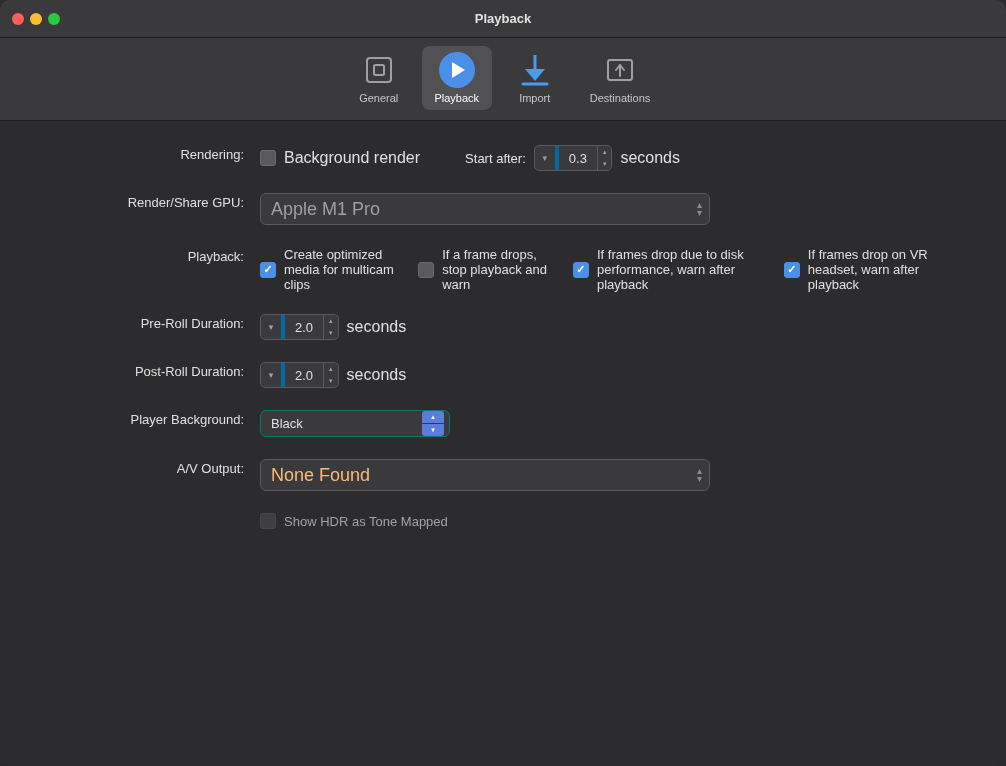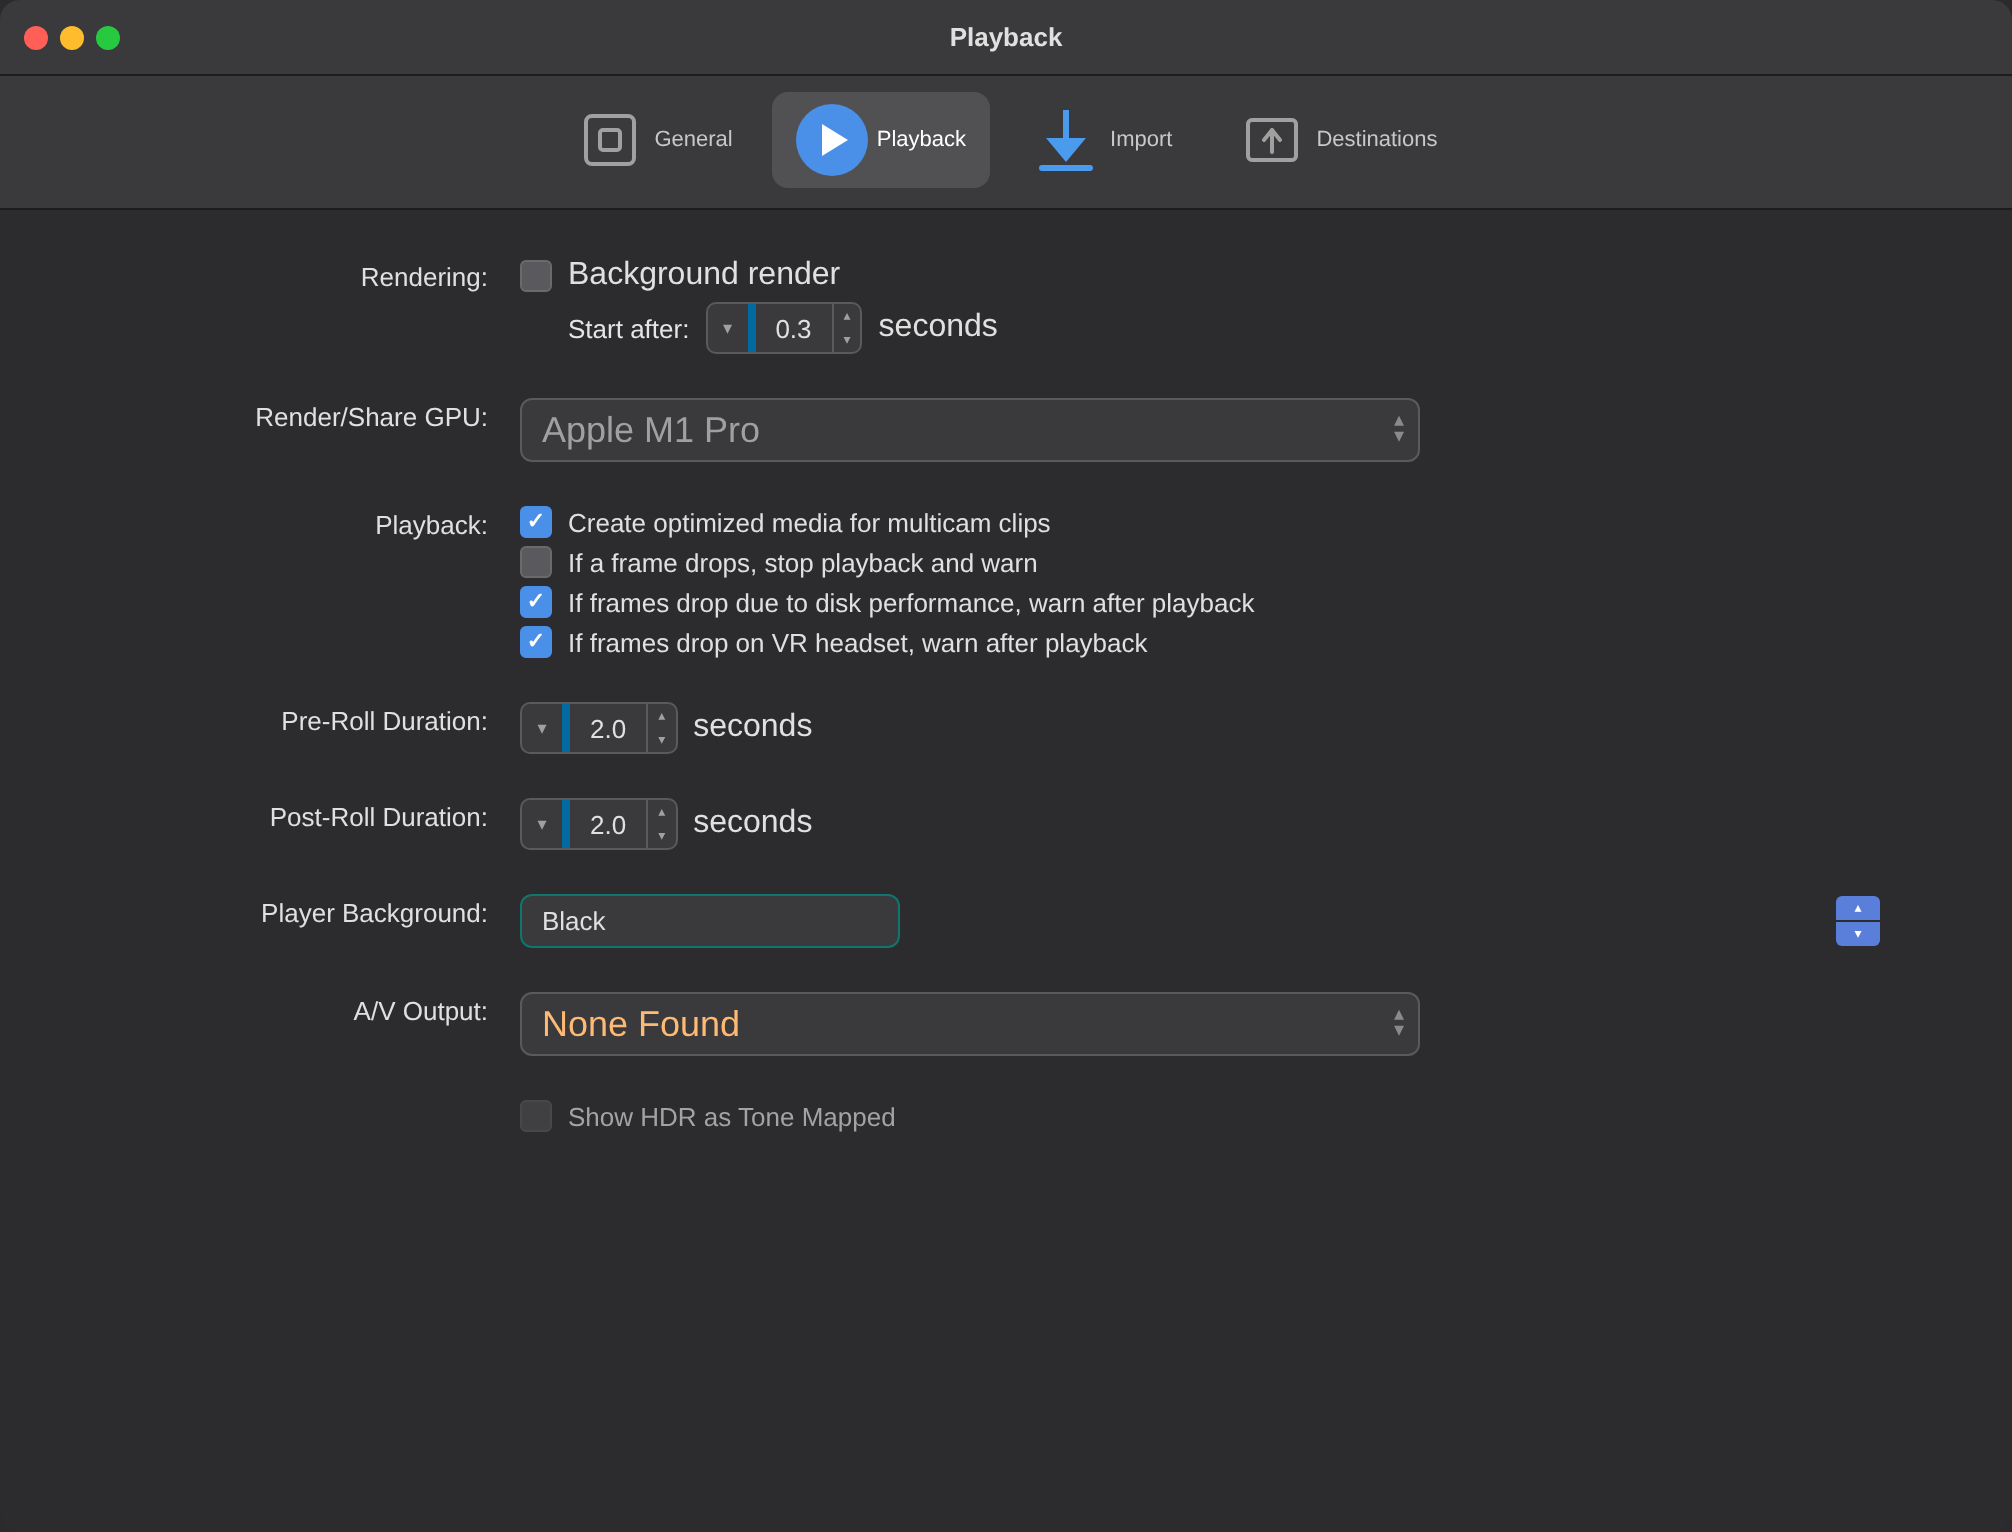--- a/index.html
+++ b/index.html
@@ -66,21 +66,21 @@
       display: flex;
       align-items: flex-start;
       justify-content: center;
       gap: 8px;
       border-bottom: 1px solid #1c1c1e;
       flex-shrink: 0;
     }
 
     .toolbar-item {
       display: flex;
-      flex-direction: row;
+      flex-direction: column;
       align-items: center;
       gap: 4px;
       padding: 6px 12px;
       border-radius: 8px;
       cursor: pointer;
       min-width: 70px;
     }
 
     .toolbar-item.active {
       background: rgba(255,255,255,0.12);
@@ -146,22 +146,22 @@
       font-size: 13px;
       color: #e0e0e0;
       font-weight: 400;
       padding-top: 2px;
       flex-shrink: 0;
     }
 
     .form-control {
       flex: 1;
       display: flex;
-      flex-direction: column;
-      gap: 4px;
+      flex-direction: row;
+      gap: 21px;
     }
 
     
     .checkbox-row {
       display: flex;
       align-items: center;
       gap: 8px;
       font-size: 13px;
       color: #e0e0e0;
     }

